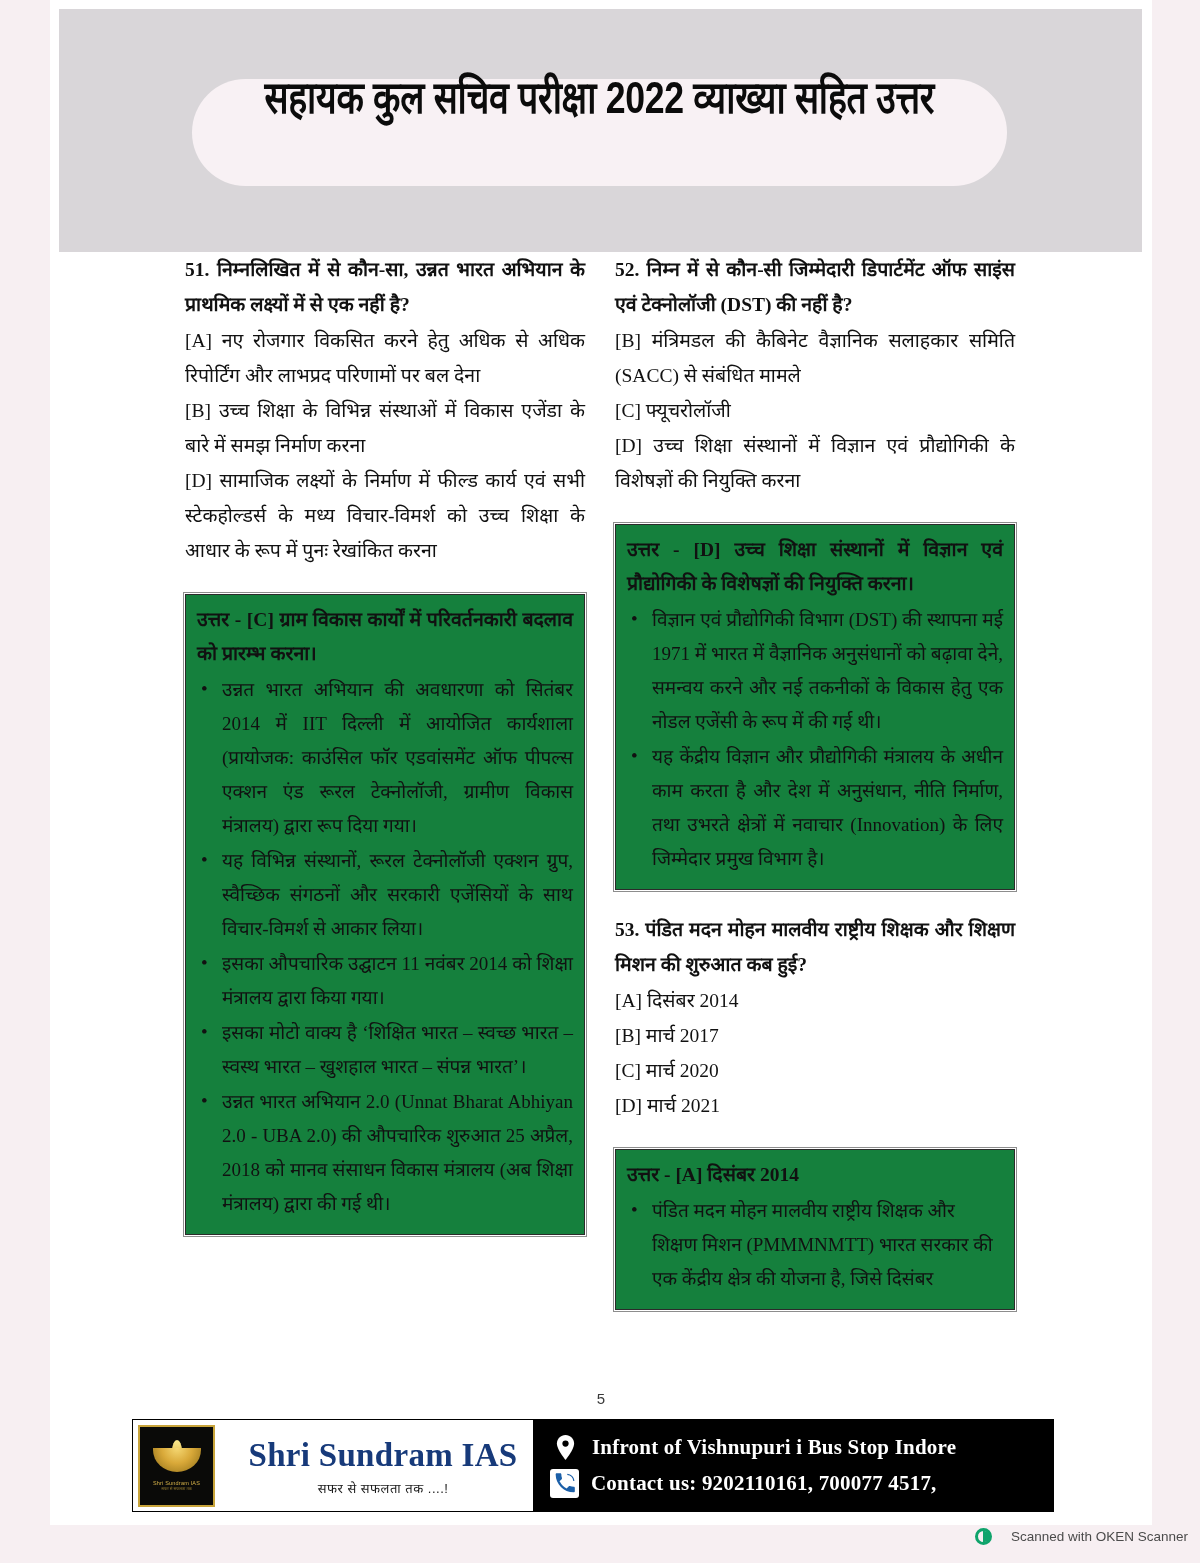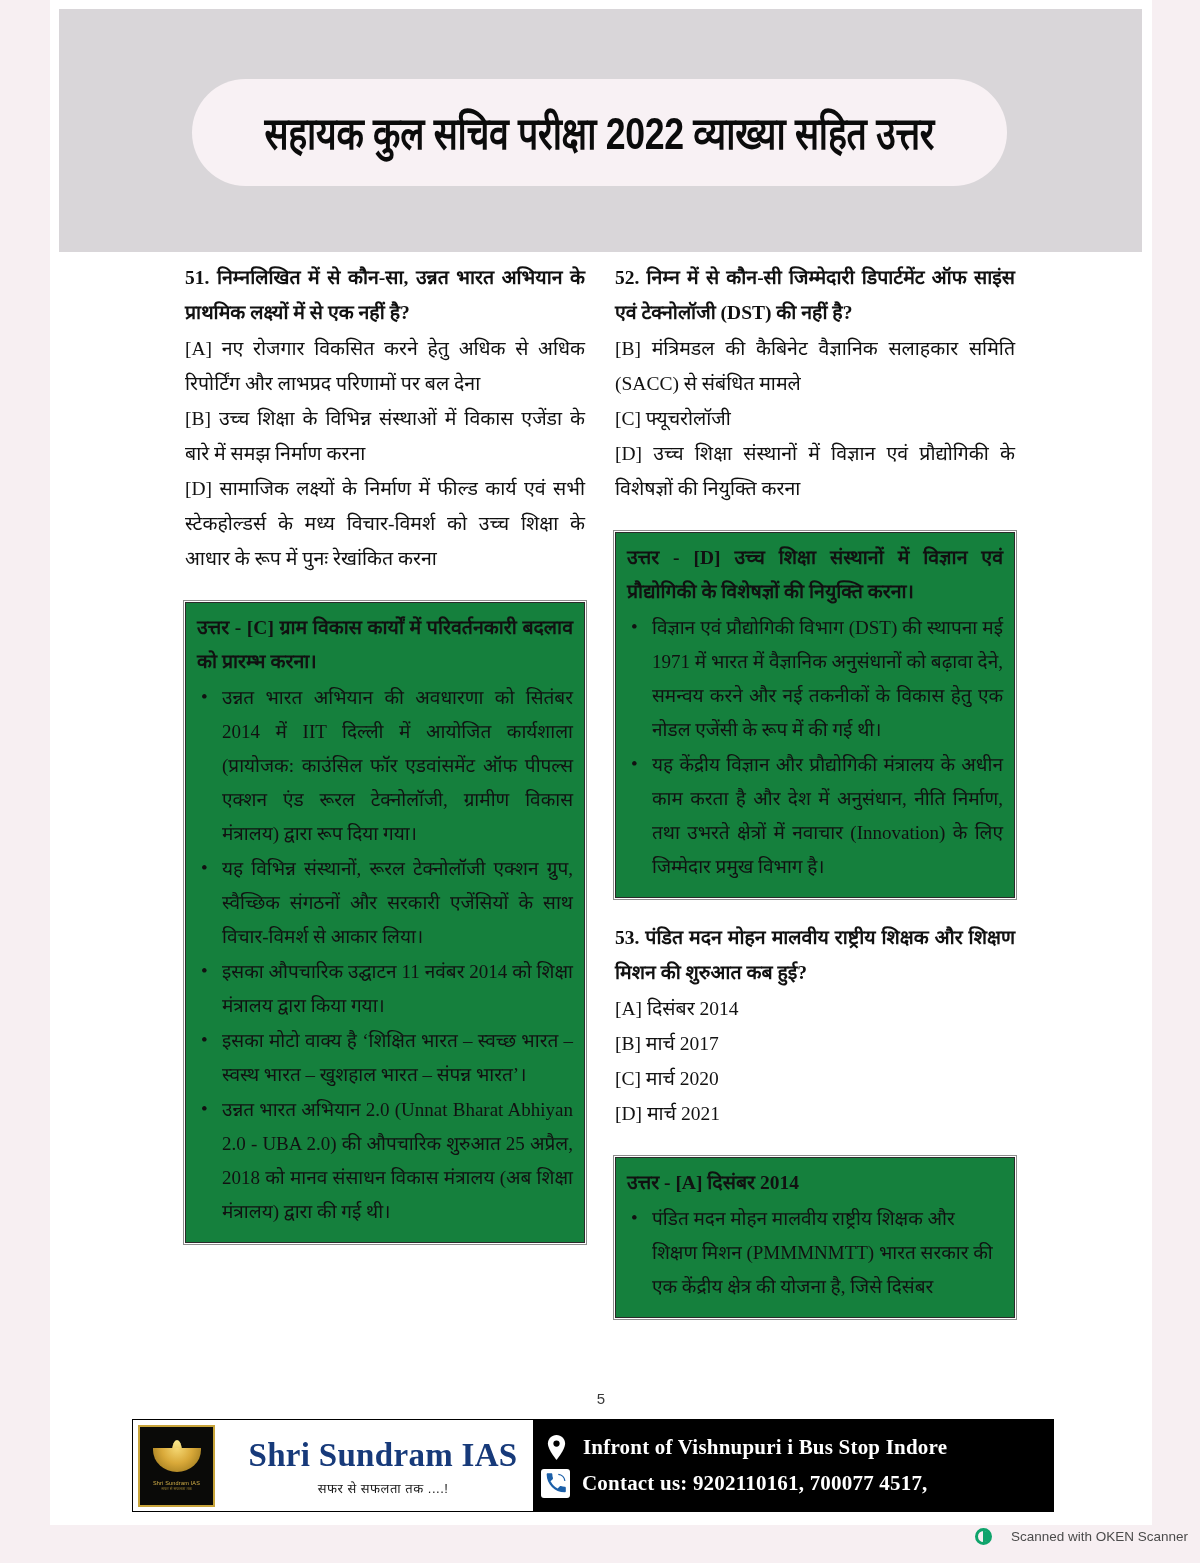--- a/index.html
+++ b/index.html
@@ -40,21 +40,20 @@
 
   .title-pill {
     position: absolute;
     left: 133px;
     top: 70px;
     width: 815px;
     height: 107px;
     background: #f8f1f4;
     border-radius: 54px;
     display: flex;
-    align-items: center;
     justify-content: center;
   }
 
   .title-text {
     font-family: "Liberation Sans", "DejaVu Sans", sans-serif;
     font-weight: bold;
     font-size: 36px;
     letter-spacing: -0.3px;
     color: #0b0b0b;
     white-space: nowrap;
@@ -66,21 +65,21 @@
   .body-cols {
     position: absolute;
     left: 0;
     top: 252px;
     width: 1102px;
     height: 1130px;
   }
 
   .col {
     position: absolute;
-    top: 8px;
+    top: 0;
     width: 400px;
     color: #111;
   }
   .col-left  { left: 135px; }
   .col-right { left: 565px; }
 
   .q-title {
     font-weight: bold;
     font-size: 19.5px;
     line-height: 35px;
@@ -231,21 +230,21 @@
     font-size: 13px;
     color: #1a1a1a;
     margin-top: 4px;
     letter-spacing: 0.5px;
   }
 
   .footer-right {
     flex: 1;
     background: #000;
     color: #fff;
-    padding: 9px 0 0 8px;
+    padding: 9px 0 0 17px;
   }
   .fr-line {
     display: flex;
     align-items: center;
     height: 36px;
   }
   .fr-icon {
     width: 30px;
     height: 30px;
     flex: none;

